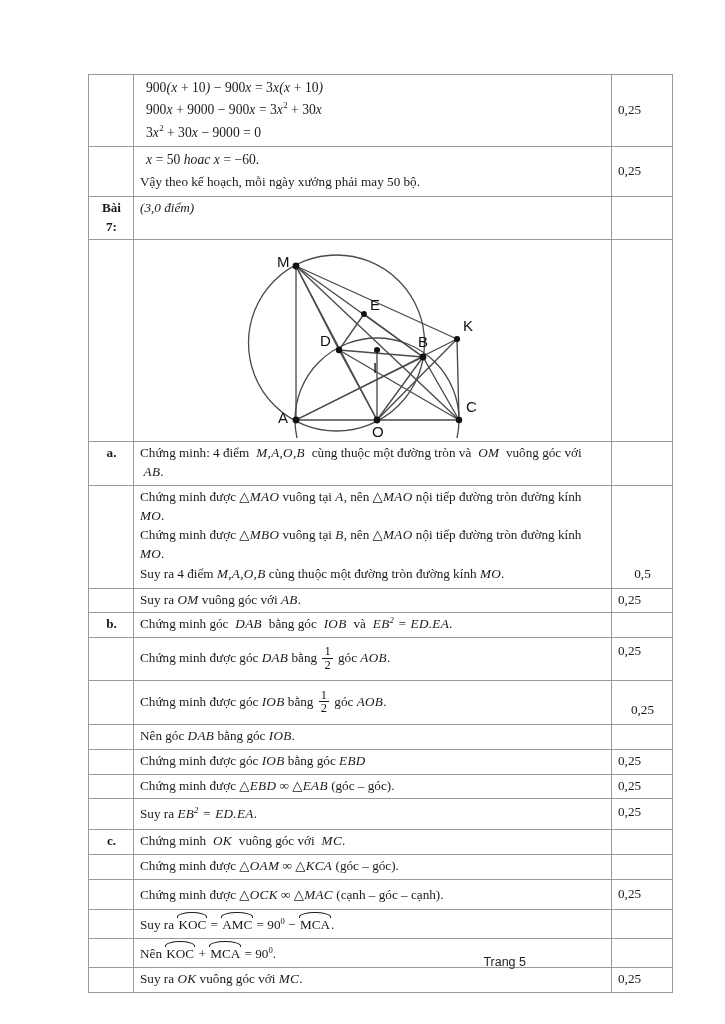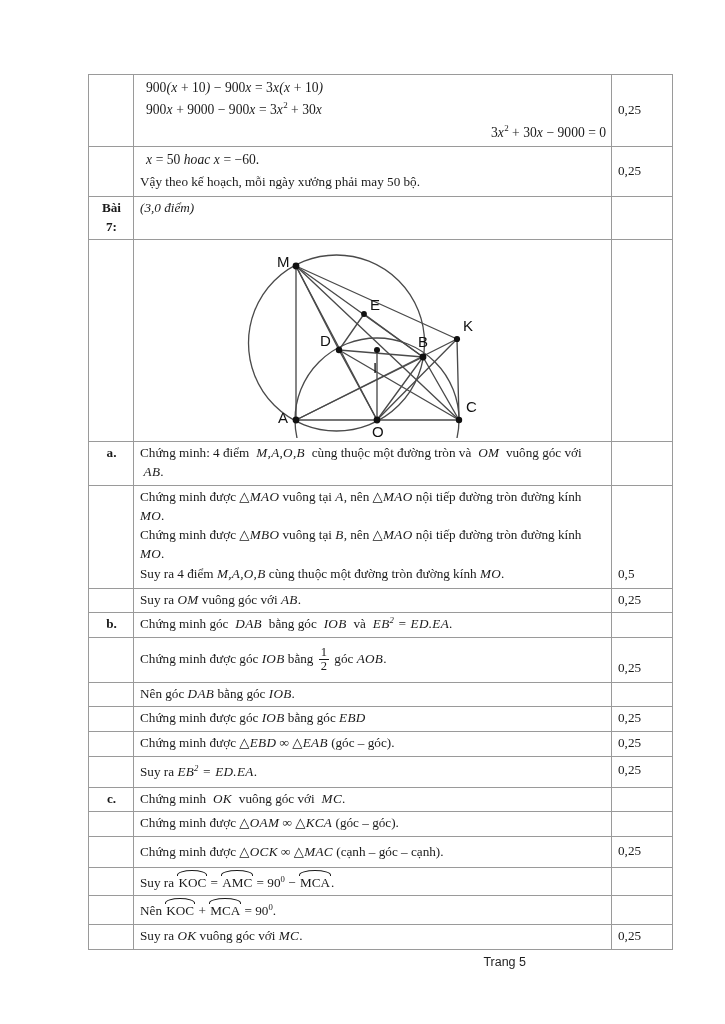--- a/index.html
+++ b/index.html
@@ -50,31 +50,31 @@
     padding-top: 3px;
     padding-left: 4px;
     font-family: "Liberation Serif", serif;
   }
   td.score-cell {
     text-align: left;
     padding-left: 8px;
     font-size: 13px;
     vertical-align: middle;
   }
-  td.score-cell.v-bottom { vertical-align: bottom; padding-bottom: 4px; }
+  td.score-cell.v-bottom { vertical-align: bottom; padding-bottom: 4px; text-align: center; }
   td.score-cell.v-top    { vertical-align: top;    padding-top: 4px; }
   td.score-cell.v-mid    { vertical-align: middle; }
 
   .mi { font-style: italic; font-family: "Liberation Serif", serif; letter-spacing: .3px; }
   .bold { font-weight: normal; }
   .ital { font-style: italic; }
   .sup { font-size: 0.66em; vertical-align: super; line-height: 0; }
 
   .eq-line { white-space: nowrap; margin: 1px 0 3px 6px; font-size: 13.6px; }
-  .eq-line:last-child { margin-bottom: 1px; text-align: right; }
+  .eq-line:last-child { margin-bottom: 1px; }
 
   .txt-line { margin: 0 0 1px 0; }
   .txt-line.spaced { margin-top: 4px; }
 
   
   .frac {
     display: inline-block;
     vertical-align: middle;
     text-align: center;
     font-size: 0.95em;
@@ -279,20 +279,29 @@
           <span class="bold">Chứng minh góc</span>
           <span class="mi">&nbsp;DAB&nbsp;</span>
           <span class="bold">bằng góc</span>
           <span class="mi">&nbsp;IOB&nbsp;</span>
           <span class="bold">và</span>
           <span class="mi">&nbsp;EB<span class="sup">2</span> = ED.EA</span><span class="bold">.</span>
         </td>
         <td class="score-cell"></td>
       </tr>
 
+      <tr>
+        <td class="label-cell"></td>
+        <td style="padding-top:8px;padding-bottom:7px;">
+          Chứng minh được góc <span class="mi">DAB</span> bằng
+          <span class="frac"><span class="num">1</span><span class="den">2</span></span>
+          góc <span class="mi">AOB</span>.
+        </td>
+        <td class="score-cell v-top">0,25</td>
+      </tr>
 
       <tr>
         <td class="label-cell"></td>
         <td style="padding-top:9px;padding-bottom:8px;">
           Chứng minh được góc <span class="mi">IOB</span> bằng
           <span class="frac"><span class="num">1</span><span class="den">2</span></span>
           góc <span class="mi">AOB</span>.
         </td>
         <td class="score-cell v-bottom">0,25</td>
       </tr>

